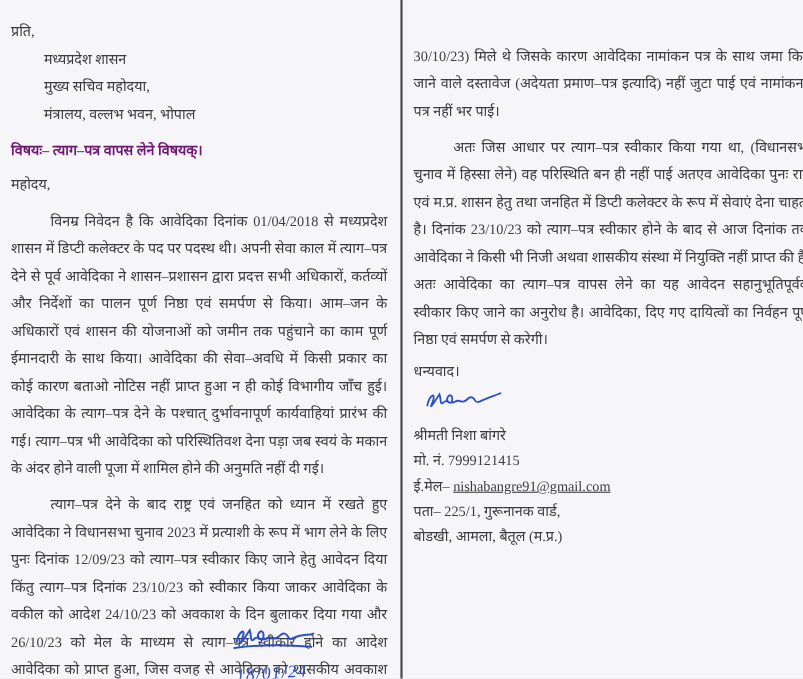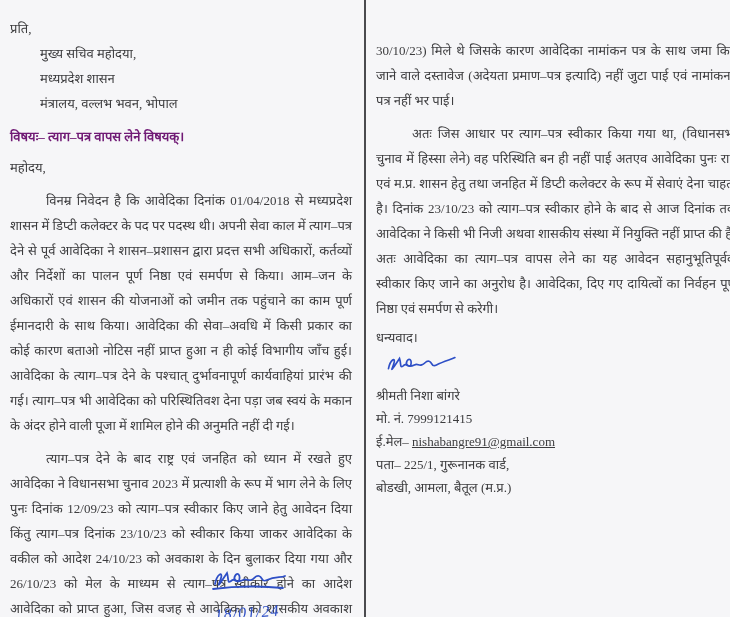--- a/index.html
+++ b/index.html
@@ -65,22 +65,22 @@
   .date-value-right { position: relative; top: 1px; }
 </style>
 </head>
 <body>
 
 <div class="canvas">
 
   <div class="page page-left">
     <div>प्रति,</div>
     <div class="addr-block">
+      <div>मध्यप्रदेश शासन</div>
       <div>मुख्य सचिव महोदया,</div>
-      <div>मध्यप्रदेश शासन</div>
       <div>मंत्रालय, वल्लभ भवन, भोपाल</div>
     </div>
     <div class="subject">विषयः– त्याग–पत्र वापस लेने विषयक्।</div>
     <div class="greeting">महोदय,</div>
     <p class="body-para">विनम्र निवेदन है कि आवेदिका दिनांक 01/04/2018 से मध्यप्रदेश शासन में डिप्टी कलेक्टर के पद पर पदस्थ थी। अपनी सेवा काल में त्याग–पत्र देने से पूर्व आवेदिका ने शासन–प्रशासन द्वारा प्रदत्त सभी अधिकारों, कर्तव्यों और निर्देशों का पालन पूर्ण निष्ठा एवं समर्पण से किया। आम–जन के अधिकारों एवं शासन की योजनाओं को जमीन तक पहुंचाने का काम पूर्ण ईमानदारी के साथ किया। आवेदिका की सेवा–अवधि में किसी प्रकार का कोई कारण बताओ नोटिस नहीं प्राप्त हुआ न ही कोई विभागीय जॉंच हुई। आवेदिका के त्याग–पत्र देने के पश्चात् दुर्भावनापूर्ण कार्यवाहियां प्रारंभ की गई। त्याग–पत्र भी आवेदिका को परिस्थितिवश देना पड़ा जब स्वयं के मकान के अंदर होने वाली पूजा में शामिल होने की अनुमति नहीं दी गई।</p>
     <p class="body-para">त्याग–पत्र देने के बाद राष्ट्र एवं जनहित को ध्यान में रखते हुए आवेदिका ने विधानसभा चुनाव 2023 में प्रत्याशी के रूप में भाग लेने के लिए पुनः दिनांक 12/09/23 को त्याग–पत्र स्वीकार किए जाने हेतु आवेदन दिया किंतु त्याग–पत्र दिनांक 23/10/23 को स्वीकार किया जाकर आवेदिका के वकील को आदेश 24/10/23 को अवकाश के दिन बुलाकर दिया गया और 26/10/23 को मेल के माध्यम से त्याग–पत्र स्वीकार होने का आदेश आवेदिका को प्राप्त हुआ, जिस वजह से आवेदिका को शासकीय अवकाश होने से मात्र 02 दिवस (दिनांक 27/10/23 एवं</p>
 
     <div class="sig-block-left">
       <svg class="sig-svg" width="84" height="26" viewBox="0 0 84 26">
         <path d="M10 18 C12 8, 18 5, 16 12 C14 19, 12 21, 16 16 L22 7 C24 13, 22 18, 26 15 C30 11, 30 17, 34 15 C36 8, 32 6, 30 10 C28 14, 32 17, 38 14 C42 12, 42 15, 46 14 C50 13, 50 9, 54 10 C58 11, 56 17, 62 14 C70 10, 76 12, 80 10" stroke="#2e4fc6" fill="none" stroke-width="1.8" stroke-linecap="round"></path>

